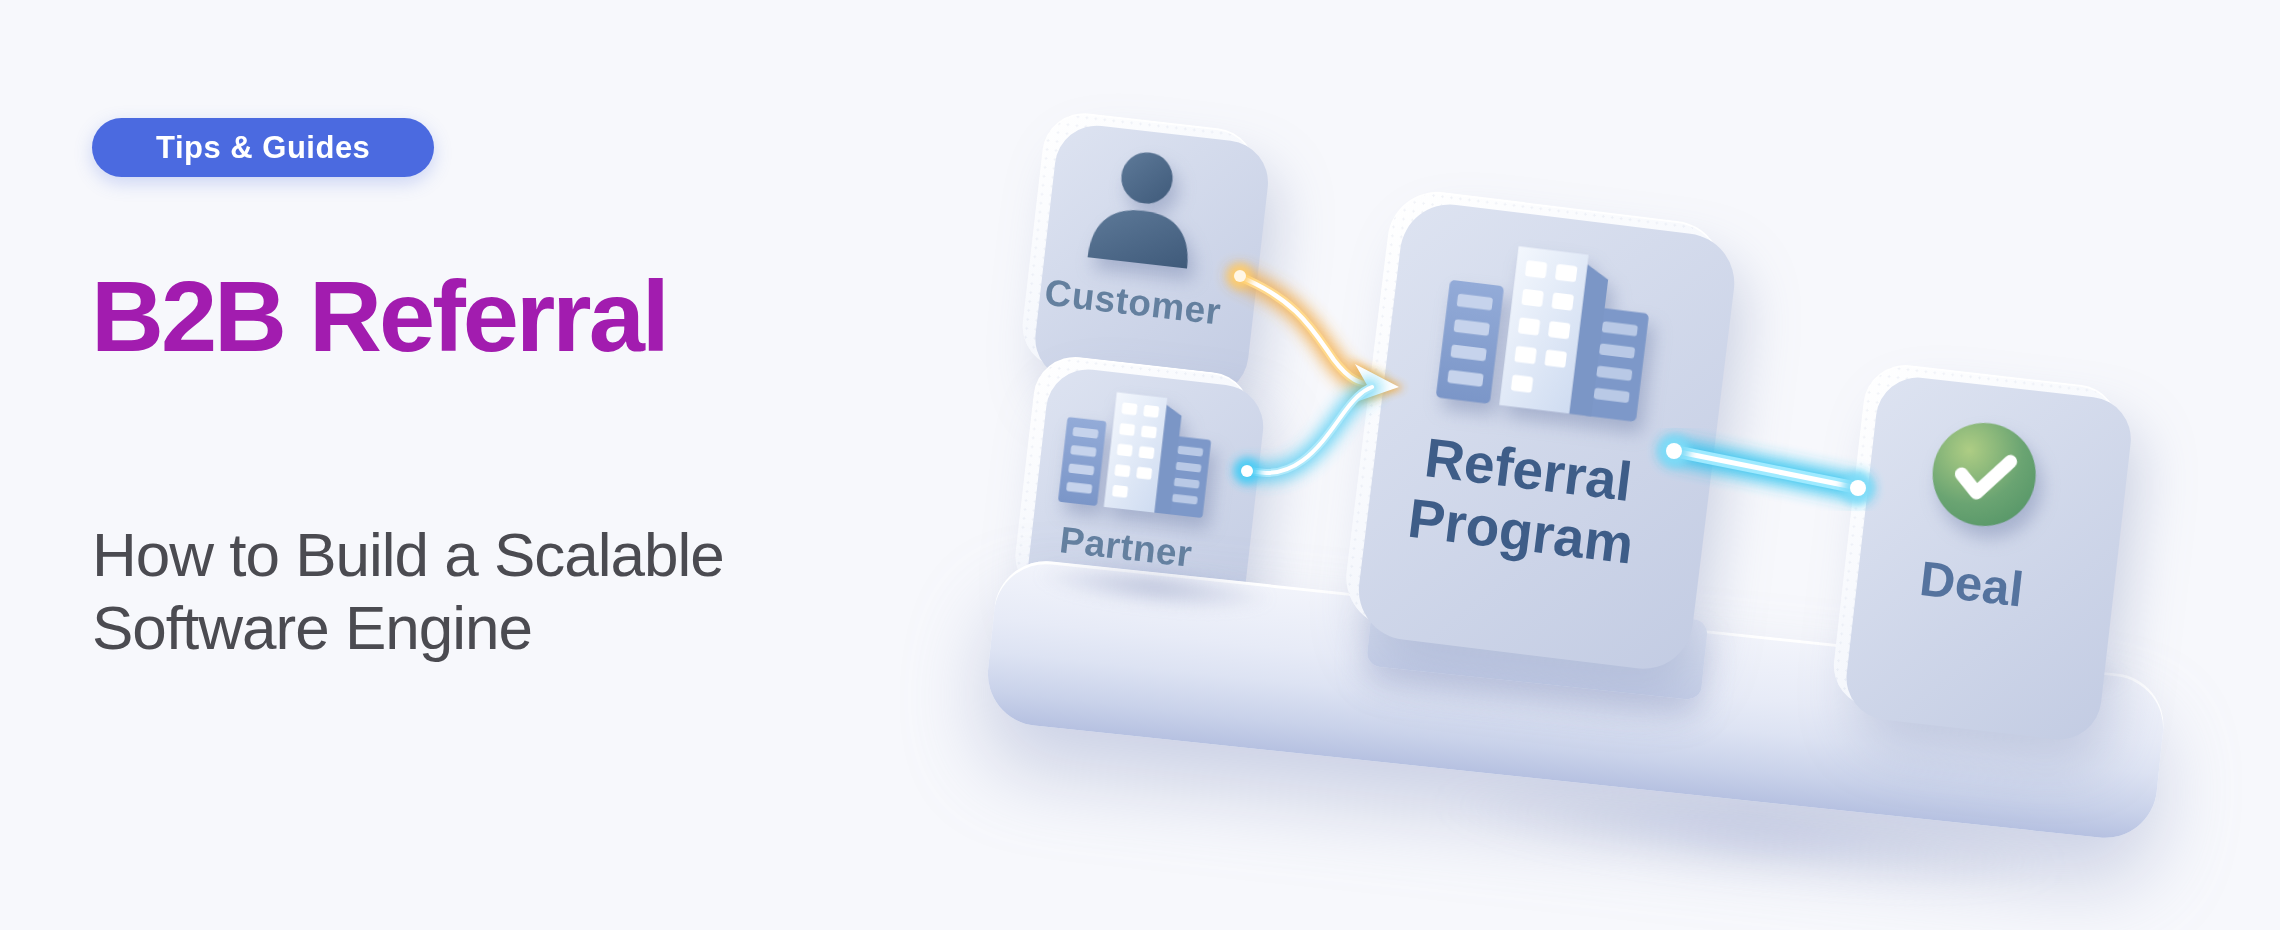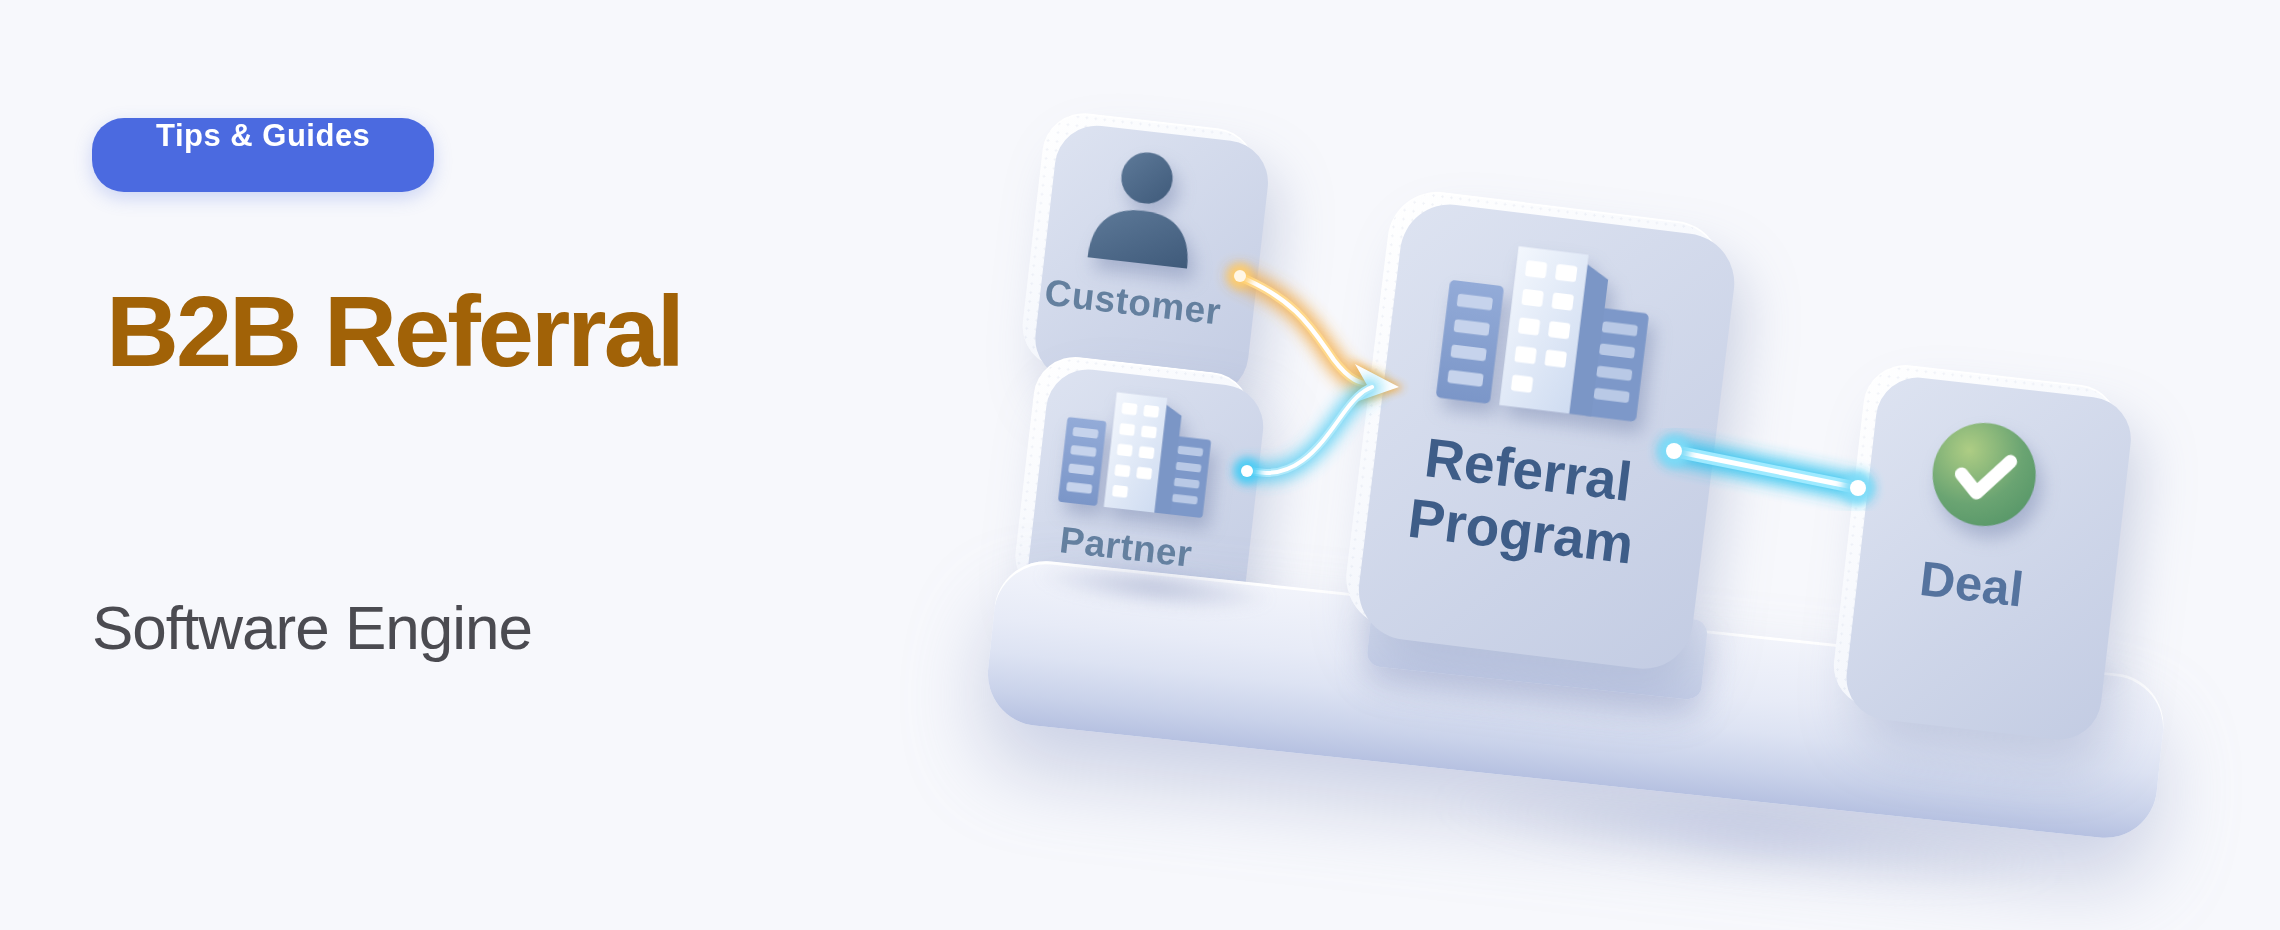--- a/index.html
+++ b/index.html
@@ -6,31 +6,31 @@
   body{
     width:2280px;height:930px;overflow:hidden;
     background:#f7f8fc;
     font-family:"Liberation Sans", sans-serif;
     position:relative;
   }
   .stage{position:absolute;inset:0;width:2280px;height:930px;overflow:hidden;}
 
   
   .badge{
-    position:absolute;left:92px;top:118px;height:74px;
-    display:inline-flex;align-items:flex-start;justify-content:center;
+    position:absolute;left:92px;top:118px;height:59px;
+    display:inline-flex;align-items:center;justify-content:center;
     padding:0 64px;border-radius:32px;
     background:#4b6ae0;color:#ffffff;
     font-size:31px;font-weight:700;letter-spacing:.5px;
     box-shadow:0 6px 18px rgba(75,106,224,.25);
   }
   h1.title{
-    position:absolute;left:90px;top:260px;margin:16px;
+    position:absolute;left:90px;top:260px;margin:1px;
     font-size:101px;line-height:110px;font-weight:700;
-    letter-spacing:-3px;color:#a16207;
+    letter-spacing:-3px;color:#a21caf;
   }
   .subtitle{
     position:absolute;left:92px;top:518px;margin:0;
     font-size:62px;line-height:73px;font-weight:400;
     letter-spacing:-1px;color:#4b4b51;
   }
 
   
   .illo{position:absolute;inset:0;}
 
@@ -95,21 +95,21 @@
 <body>
 
 <div class="stage">
 
   <div class="badge">
     <span>Tips &amp; Guides</span>
   </div>
 
   <h1 class="title"><span>B2B Referral</span><br></h1>
 
-  <p class="subtitle"><br><span>Software Engine</span></p>
+  <p class="subtitle"><span>How to Build a Scalable</span><br><span>Software Engine</span></p>
 
   <div class="illo">
 
     <div class="platform-reflection"></div>
 
     <div class="card card-customer">
       <svg class="icon" width="122" height="128" viewBox="0 0 100 104">
         <defs>
           <linearGradient id="pg" x1="0" y1="0" x2="1" y2="1">
             <stop offset="0" stop-color="#5e7a99"></stop>

